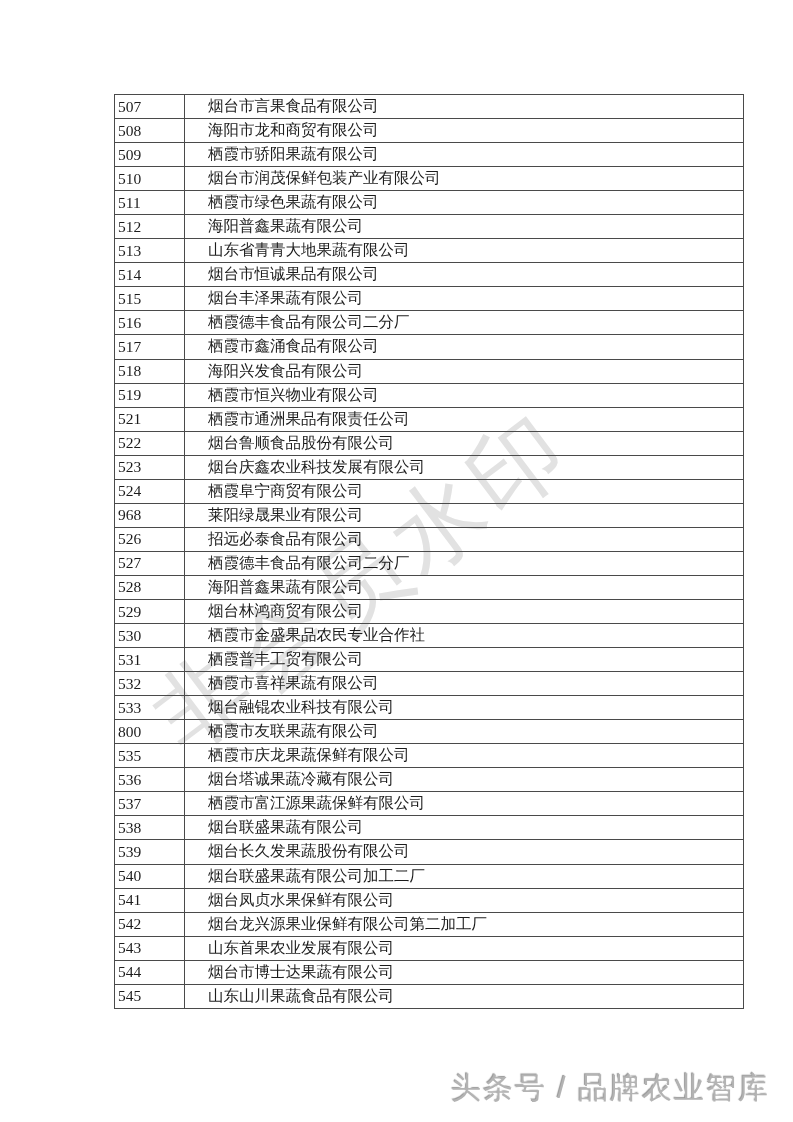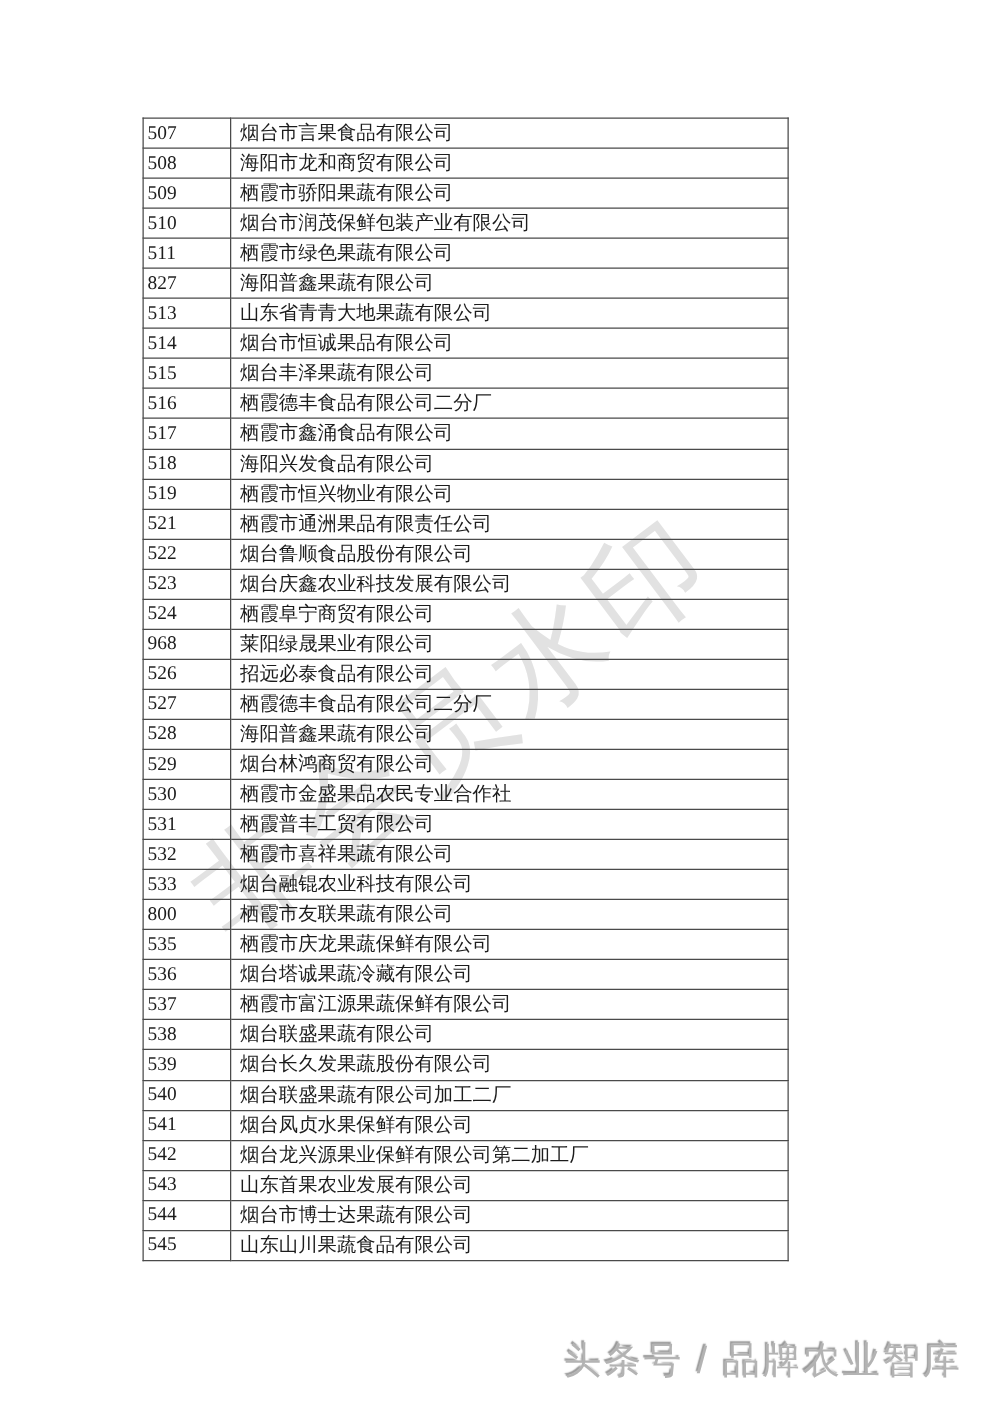--- a/index.html
+++ b/index.html
@@ -26,21 +26,21 @@
     white-space: nowrap;
     color: #e2e2e2;
     z-index: 0;
     user-select: none;
     font-family: "Liberation Sans", "DejaVu Sans", sans-serif;
   }
   table.company-table {
     position: absolute;
     left: 114px;
     top: 94px;
-    width: 517px;
+    width: 630px;
     height: 915px;
     border-collapse: collapse;
     table-layout: fixed;
     z-index: 1;
     background: transparent;
   }
   table.company-table td {
     border: 1px solid #4a4a4a;
     font-size: 15.5px;
     color: #1c1c1c;
@@ -48,21 +48,21 @@
     vertical-align: middle;
     background: transparent;
     overflow: hidden;
     white-space: nowrap;
   }
   table.company-table td.num {
     width: 66px;
     padding-left: 3px;
   }
   table.company-table td.name {
-    padding-left: 7px;
+    padding-left: 23px;
   }
   .footer {
     position: absolute;
     right: 23px;
     top: 1068px;
     font-size: 30px;
     letter-spacing: 2px;
     color: #b3b3b3;
     text-shadow: 2px 2px 1px #ffffff, 3px 3px 2px #ffffff, -1px -1px 1px #979797;
     z-index: 1;
@@ -98,21 +98,21 @@
     <td class="num">510</td>
     <td class="name">烟台市润茂保鲜包装产业有限公司</td>
   </tr>
 
   <tr>
     <td class="num">511</td>
     <td class="name">栖霞市绿色果蔬有限公司</td>
   </tr>
 
   <tr>
-    <td class="num">827</td>
+    <td class="num">512</td>
     <td class="name">海阳普鑫果蔬有限公司</td>
   </tr>
 
   <tr>
     <td class="num">513</td>
     <td class="name">山东省青青大地果蔬有限公司</td>
   </tr>
 
   <tr>
     <td class="num">514</td>

